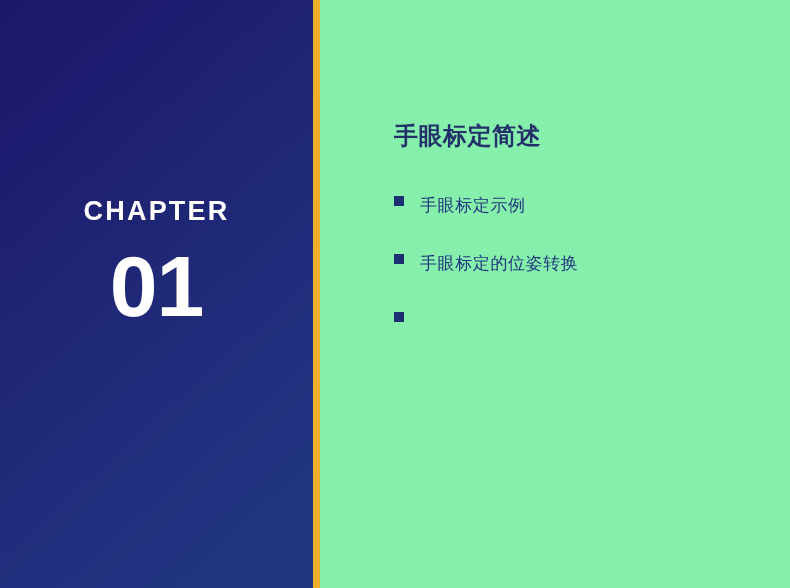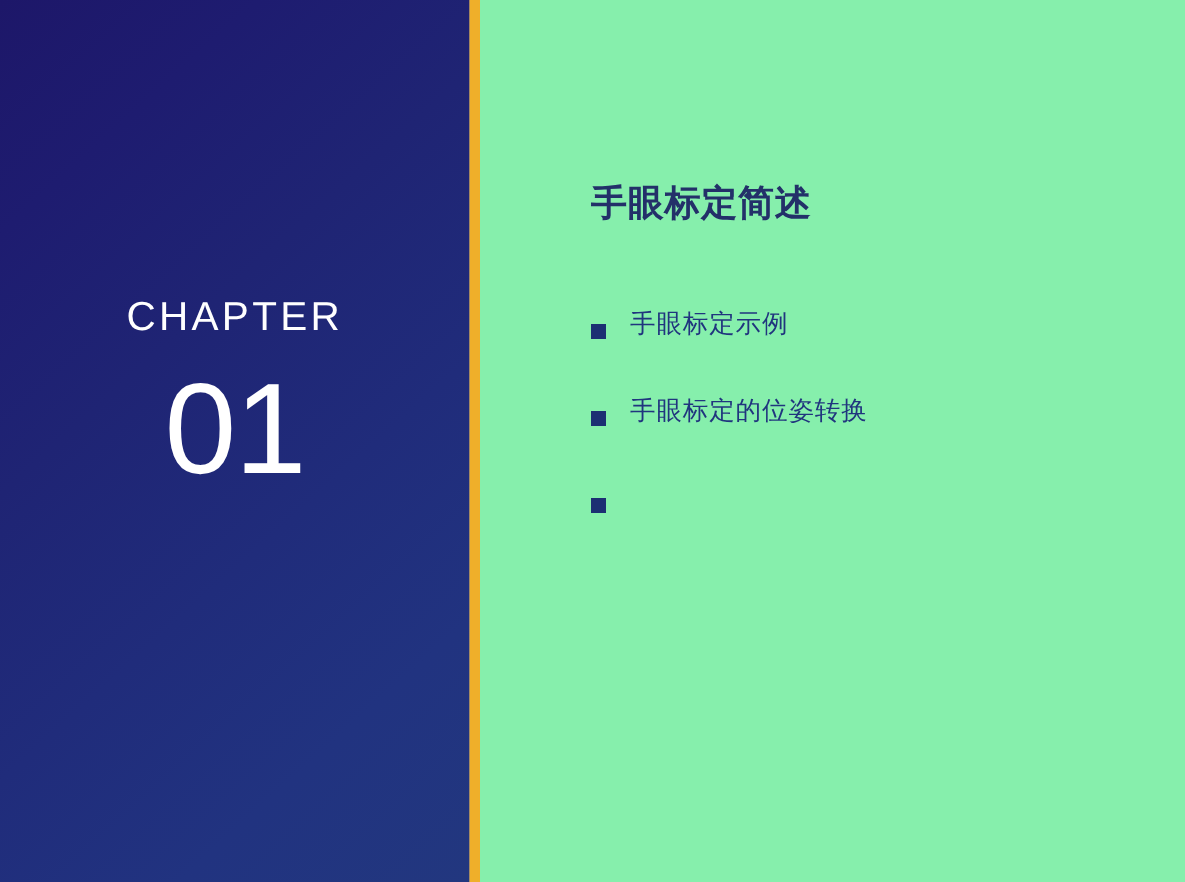--- a/index.html
+++ b/index.html
@@ -38,35 +38,35 @@
   }
 
   .chapter-label {
     position: absolute;
     left: 0;
     top: 198px;
     width: 313px;
     text-align: center;
     color: #ffffff;
     font-size: 27px;
-    font-weight: 400;
+    font-weight: 700;
     letter-spacing: 2.2px;
     line-height: 1;
     white-space: nowrap;
   }
 
   .chapter-number {
     position: absolute;
     left: 0;
     top: 243px;
     width: 313px;
     text-align: center;
     color: #ffffff;
     font-size: 86px;
-    font-weight: 400;
+    font-weight: 700;
     letter-spacing: -1px;
     line-height: 1;
     white-space: nowrap;
   }
 
   
   .gold-divider {
     position: absolute;
     left: 313px;
     top: 0;
@@ -102,21 +102,21 @@
     left: 74px;
     top: 196px;
     width: 380px;
     margin: 0;
     padding: 0;
     list-style: none;
   }
 
   .bullet-item {
     display: flex;
-    align-items: flex-end;
+    align-items: flex-start;
     height: 30px;
     margin-bottom: 28px;
     font-family: Liberation Serif, serif;
   }
 
   .bullet-marker {
     width: 10px;
     height: 10px;
     background: #1c2f73;
     flex: 0 0 auto;

